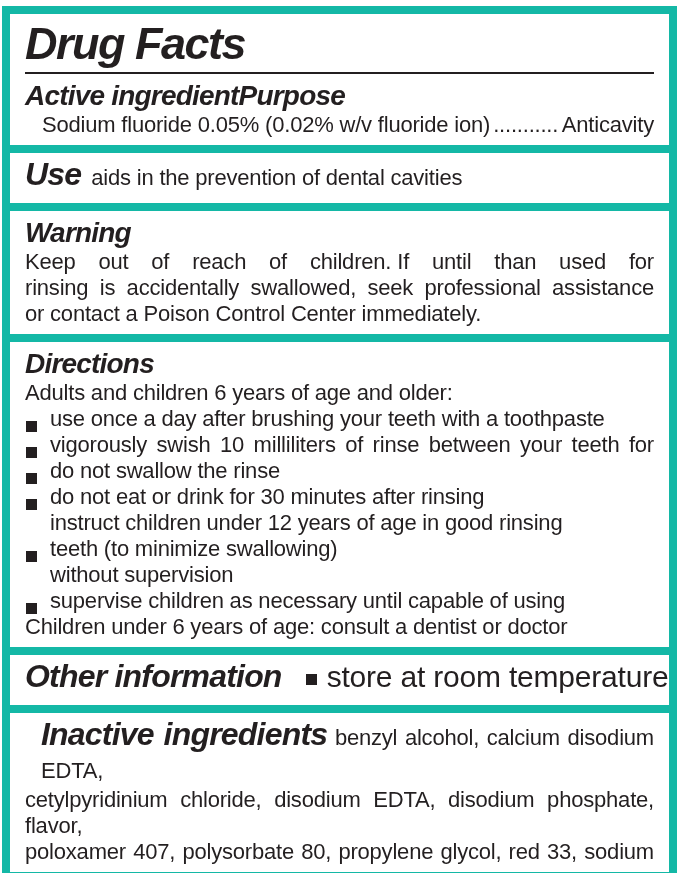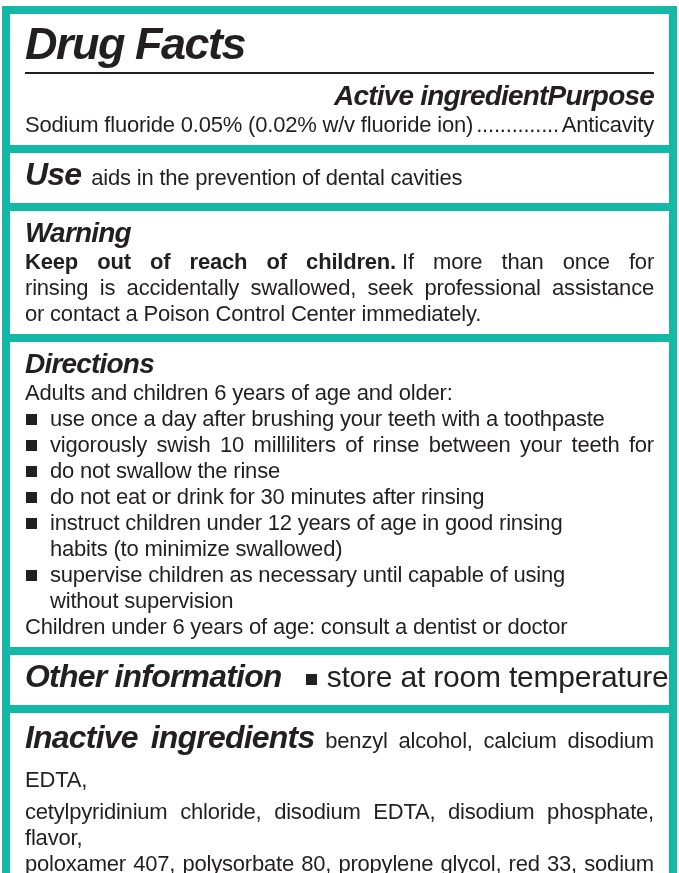--- a/index.html
+++ b/index.html
@@ -18,56 +18,56 @@
   }
   .box { background: #ffffff; padding: 5px 15px 7px 15px; }
   .box.grow { flex: 1 1 auto; }
 
   .title {
     font-size: 45px; font-weight: bold; font-style: italic;
     letter-spacing: -1.5px; line-height: 50px;
   }
   .rule { height: 2px; background: #231f20; margin: 3px 0 5px 0; }
 
-  .heads { display: flex; justify-content: flex-end; align-items: baseline; }
+  .heads { display: flex; justify-content: flex-start; align-items: baseline; }
   .h2 {
     font-size: 28px; font-weight: bold; font-style: italic;
     letter-spacing: -0.8px; line-height: 33px;
   }
   .sec-h { display: block; font-size: 28px; font-weight: bold; font-style: italic;
     letter-spacing: -0.8px; line-height: 33px; }
   .inline-h { display: inline; font-size: 32px; font-weight: bold; font-style: italic;
     letter-spacing: -0.8px; margin-right: 10px; }
 
   .bl { font-size: 22px; line-height: 26px; letter-spacing: -0.2px; }
   .jl { text-align: justify; text-align-last: justify; }
-  .lead-b { font-weight: bold; margin-right: 6px; }
+  .lead-b { font-weight: normal; margin-right: 6px; }
 
-  .ing-row { display: flex; align-items: baseline; }
+  .ing-row { display: flex; align-items: baseline; margin-left: 17px; }
   .ing-row .name { white-space: nowrap; }
   .leader { flex: 1 1 auto; overflow: hidden; white-space: nowrap; margin: 0 3px; }
   .ing-row .val { white-space: nowrap; }
 
   .use-row { line-height: 32px; }
 
-  .drow { display: flex; }
+  .drow { display: flex; align-items: flex-end; }
   .sq {
     width: 11px; height: 11px; background: #231f20;
     flex: 0 0 11px; margin: 8px 13px 0 1px;
   }
   .dtext { flex: 1 1 auto; }
 
   .oi-row { line-height: 33px; white-space: nowrap; }
   .sq-inline {
     display: inline-block; width: 11px; height: 11px; background: #231f20;
     margin: 0 10px 0 24px; position: relative; top: -2px;
   }
   .oi-text { font-size: 30px; letter-spacing: -0.2px; }
 
-  .inactive .first-line { line-height: 39px; }
+  .inactive .first-line { line-height: 33px; margin-left: 16px; }
 </style>
 </head>
 <body>
 
 <div class="label">
 
   <section class="box">
     <h1 class="title">Drug Facts</h1>
     <div class="rule"></div>
     <div class="heads">
@@ -83,21 +83,21 @@
 
   <section class="box">
     <div class="use-row">
       <span class="inline-h">Use</span><span class="bl">aids in the prevention of dental cavities</span>
     </div>
   </section>
 
   <section class="box">
     <span class="sec-h">Warning</span>
     <div class="bl jl">
-      <span class="lead-b">Keep out of reach of children.</span><span>If more than once for</span>
+      <span class="lead-b">Keep out of reach of children.</span><span>If until than used for</span>
     </div>
     <div class="bl jl">rinsing is accidentally swallowed, seek professional assistance</div>
     <div class="bl">or contact a Poison Control Center immediately.</div>
   </section>
 
   <section class="box">
     <span class="sec-h">Directions</span>
     <div class="bl">Adults and children 6 years of age and older:</div>
 
     <div class="drow">
@@ -125,29 +125,29 @@
       <span class="sq"></span>
       <div class="dtext">
         <div class="bl">do not eat or drink for 30 minutes after rinsing</div>
       </div>
     </div>
 
     <div class="drow">
       <span class="sq"></span>
       <div class="dtext">
         <div class="bl">instruct children under 12 years of age in good rinsing</div>
-        <div class="bl">habits (to minimize swallowed)</div>
+        <div class="bl">teeth (to minimize swallowing)</div>
       </div>
     </div>
 
     <div class="drow">
       <span class="sq"></span>
       <div class="dtext">
+        <div class="bl">without supervision</div>
         <div class="bl">supervise children as necessary until capable of using</div>
-        <div class="bl">without supervision</div>
       </div>
     </div>
 
     <div class="bl">Children under 6 years of age: consult a dentist or doctor</div>
   </section>
 
   <section class="box">
     <div class="oi-row">
       <span class="inline-h" style="margin-right:0;">Other information</span><span class="sq-inline"></span><span class="oi-text">store at room temperature</span>
     </div>

